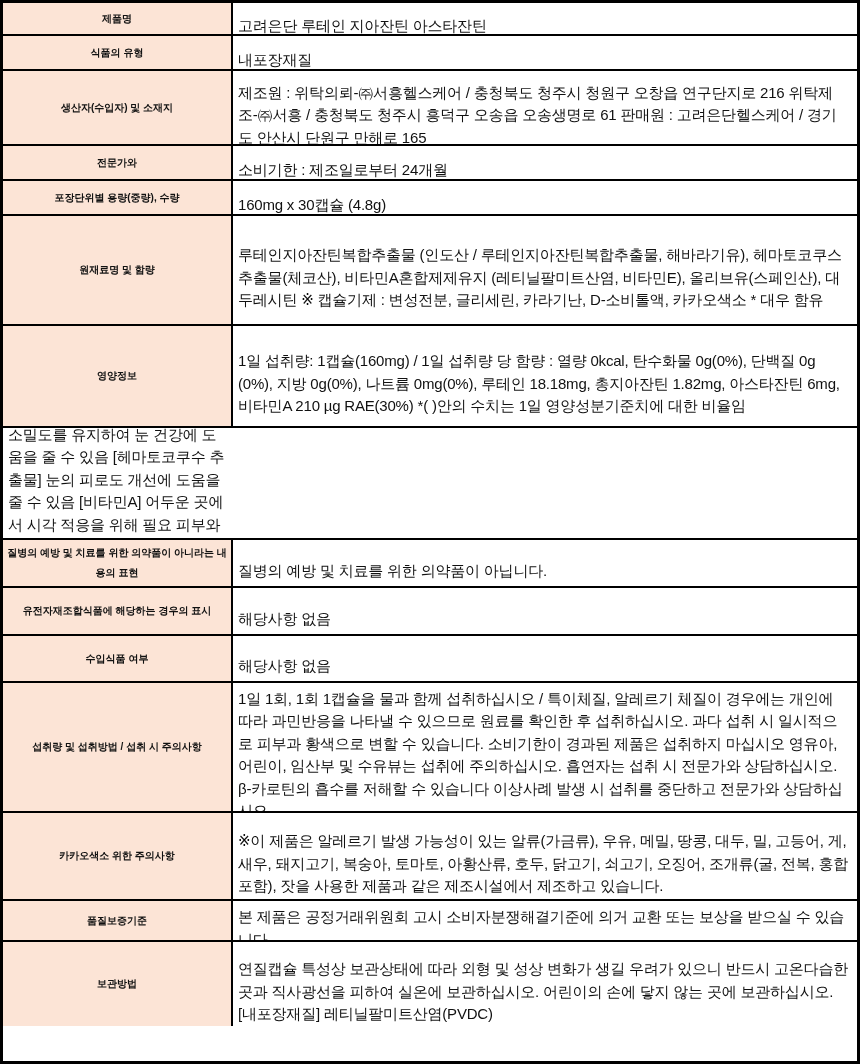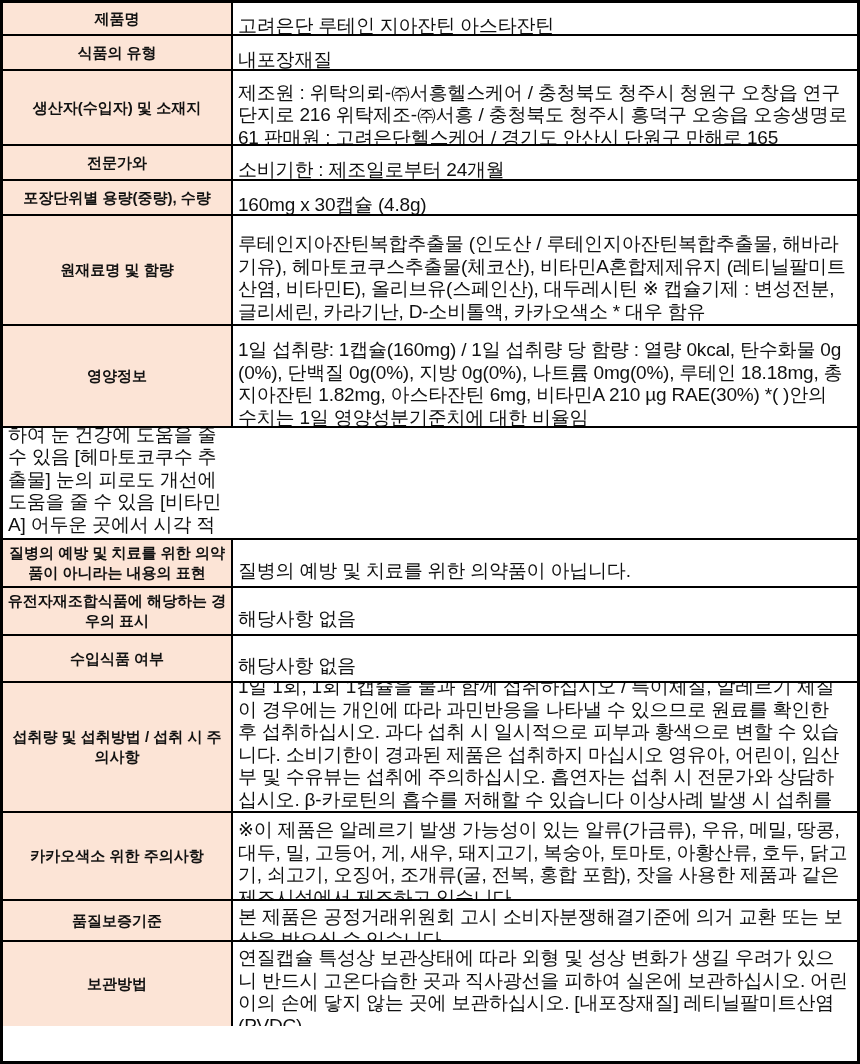--- a/index.html
+++ b/index.html
@@ -25,31 +25,31 @@
   }
   .row:last-child { border-bottom: none; }
   .lc {
     background: #fce4d6;
     border-right: 2px solid #000;
     display: flex;
     align-items: center;
     justify-content: center;
     text-align: center;
     font-weight: 700;
-    font-size: 15px;
+    font-size: 10px;
     line-height: 20px;
     padding: 0 3px;
     color: #111;
     overflow: hidden;
   }
   .vc {
     background: #ffffff;
     display: flex;
     align-items: center;
-    font-size: 19px;
+    font-size: 15px;
     line-height: 22.5px;
     letter-spacing: -0.2px;
     padding: 19px 8px 3px 5px;
     color: #111;
     word-break: break-all;
     overflow: hidden;
   }
 </style>
 </head>
 <body>

